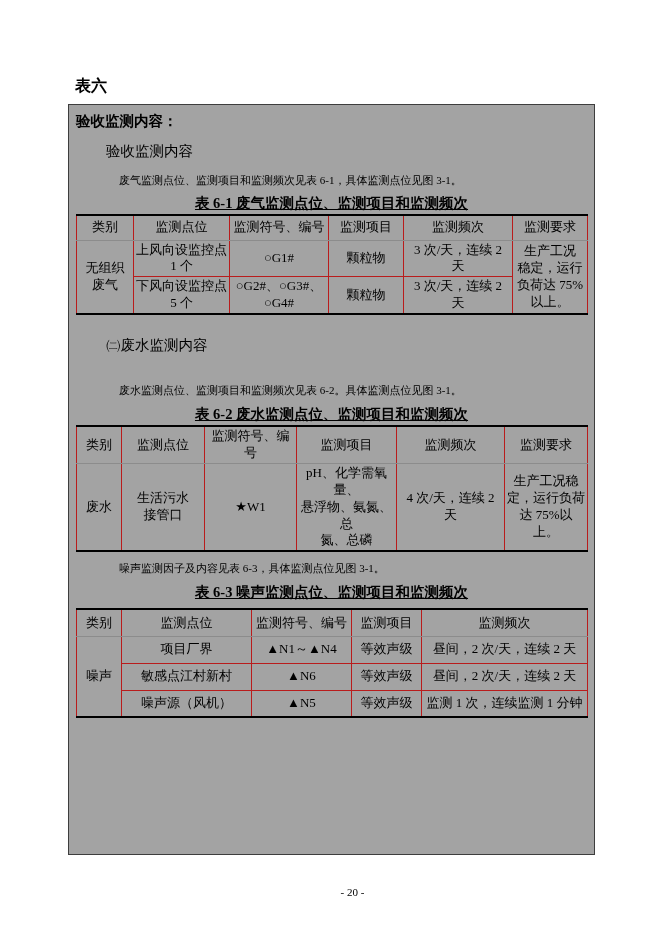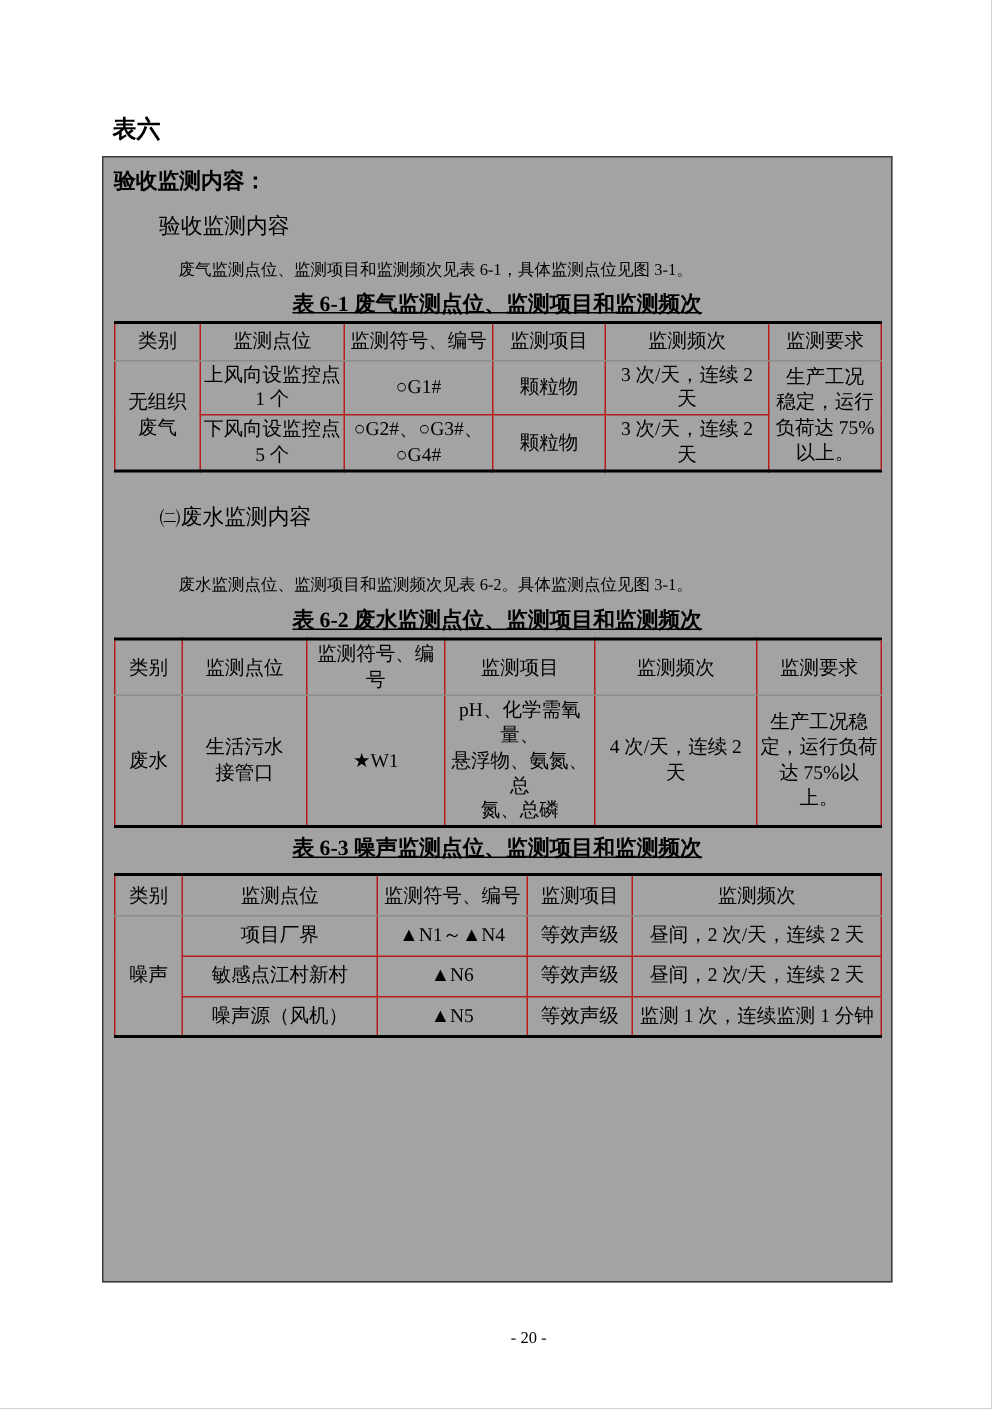--- a/index.html
+++ b/index.html
@@ -167,20 +167,21 @@
 悬浮物、氨氮、总
 氮、总磷</td>
           <td>4 次/天，连续 2 天</td>
           <td>生产工况稳
 定，运行负荷
 达 75%以上。</td>
         </tr>
       </tbody>
     </table>
 
+    <div class="intro in3">噪声监测因子及内容见表 6-3，具体监测点位见图 3-1。</div>
     <div class="table-title tt3">表 6-3 噪声监测点位、监测项目和监测频次</div>
 
     <table class="mon t3">
       <colgroup>
         <col style="width:45px">
           <col style="width:130px">
           <col style="width:100px">
         <col style="width:70px">
           <col style="width:166px">
       </colgroup>

